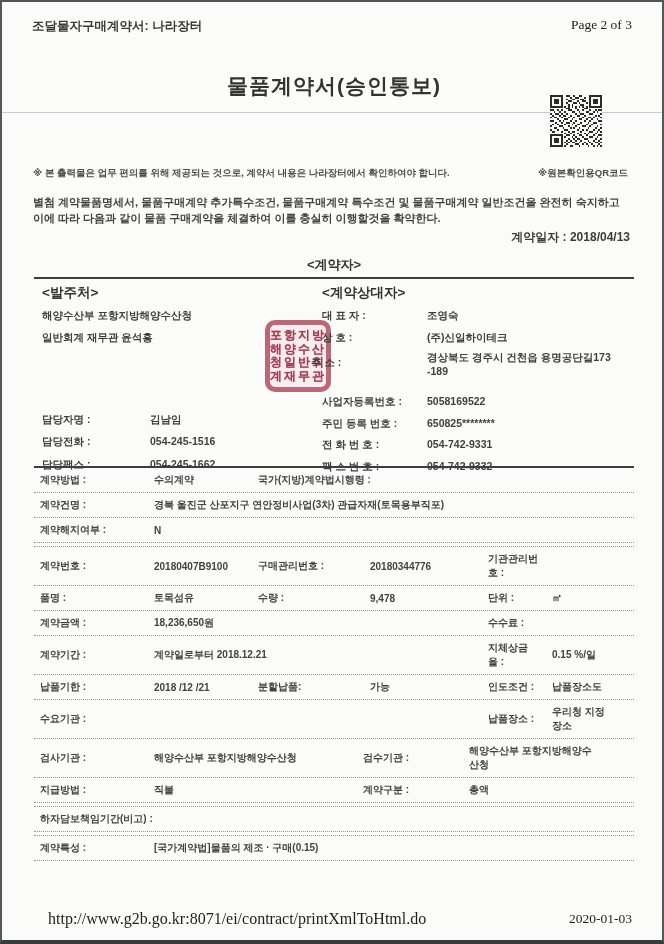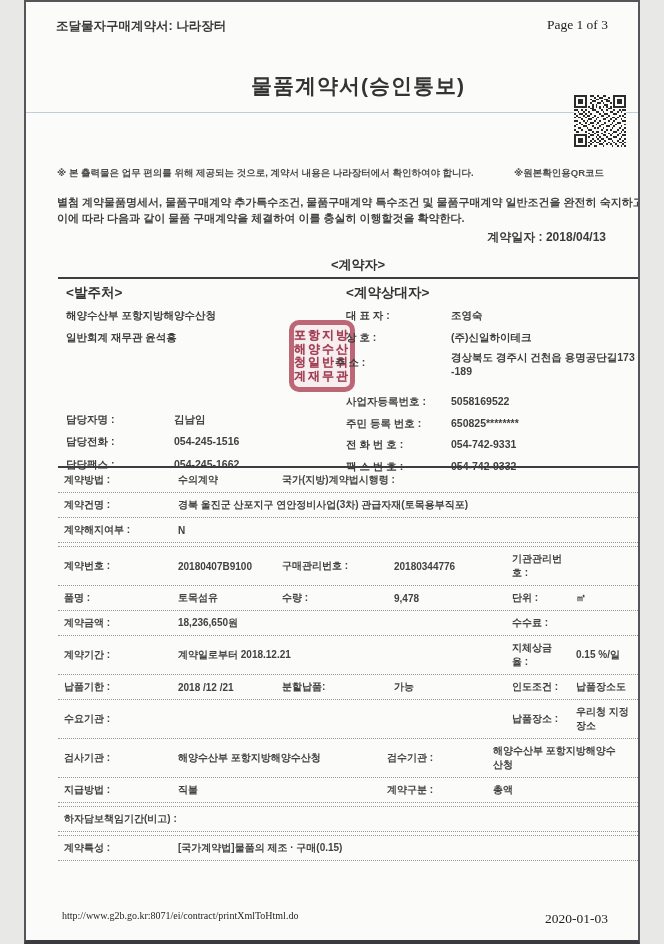--- a/index.html
+++ b/index.html
@@ -1,17 +1,17 @@
 <!DOCTYPE html>
 <html><head>
 <meta charset="utf-8">
 <style>
   html,body{margin:0;padding:0;background:#e8e8e6;}
   .page{
-    position:relative;width:616px;height:944px;margin:0 auto;
+    position:relative;width:664px;height:944px;margin:0 auto;
     background:#fbfbf9;
     font-family:"Liberation Sans","DejaVu Sans",sans-serif;
     color:#3f3f3f;overflow:hidden;
     border-left:2px solid #55565a;border-right:2px solid #55565a;
     border-top:2px solid #55565a;border-bottom:4px solid #3a3b3e;
     box-sizing:border-box;
   }
   .abs{position:absolute;}
   
   .doc-type{left:30px;top:16px;font-size:12.5px;font-weight:600;color:#3a3a3a;}
@@ -47,30 +47,30 @@
   .t-row{display:grid;padding:5px 0 5px 6px;align-items:center;min-height:13px;}
   .t-row + .t-row{border-top:1px dotted #979797;}
   .g6{grid-template-columns:114px 104px 112px 118px 64px 1fr;}
   .gm{grid-template-columns:114px 104px 128px 1fr;}
   .g4{grid-template-columns:114px 209px 106px 1fr;}
   .g2{grid-template-columns:114px 1fr;}
   .g1{grid-template-columns:1fr;}
   .cell{font-weight:600;color:#424242;white-space:pre-line;padding-right:4px;}
   .span3{grid-column:2/5;}
   
-  .f-url{left:36px;top:908px;font-size:10px;font-family:"Liberation Serif","DejaVu Serif",serif;color:#1e1e1e;}
+  .f-url{left:46px;top:908px;font-size:16px;font-family:"Liberation Serif","DejaVu Serif",serif;color:#1e1e1e;}
   .f-date{right:30px;top:909px;font-size:13.5px;font-family:"Liberation Serif","DejaVu Serif",serif;color:#1e1e1e;}
 </style>
 </head>
 <body>
 
 <div class="page">
 
   <div class="abs doc-type">조달물자구매계약서: 나라장터</div>
-  <div class="abs page-ind">Page 1 of 3</div>
+  <div class="abs page-ind">Page 2 of 3</div>
 
   <div class="abs doc-title">물품계약서(승인통보)</div>
   <div class="abs blue-line"></div>
 
   <div class="abs qr">
     <svg width="52" height="52" viewBox="0 0 29 29" shape-rendering="crispEdges">
       <rect width="29" height="29" fill="#fbfbf9"></rect>
       <path fill="#2b2b2b" fill-rule="evenodd" d="M0,0h7v7H0z M1,1v5h5V1z M2,2h3v3H2z"></path>
       <path fill="#2b2b2b" fill-rule="evenodd" d="M22,0h7v7h-7z M23,1v5h5V1z M24,2h3v3h-3z"></path>
       <path fill="#2b2b2b" fill-rule="evenodd" d="M0,22h7v7H0z M1,23v5h5v-5z M2,24h3v3H2z"></path>

